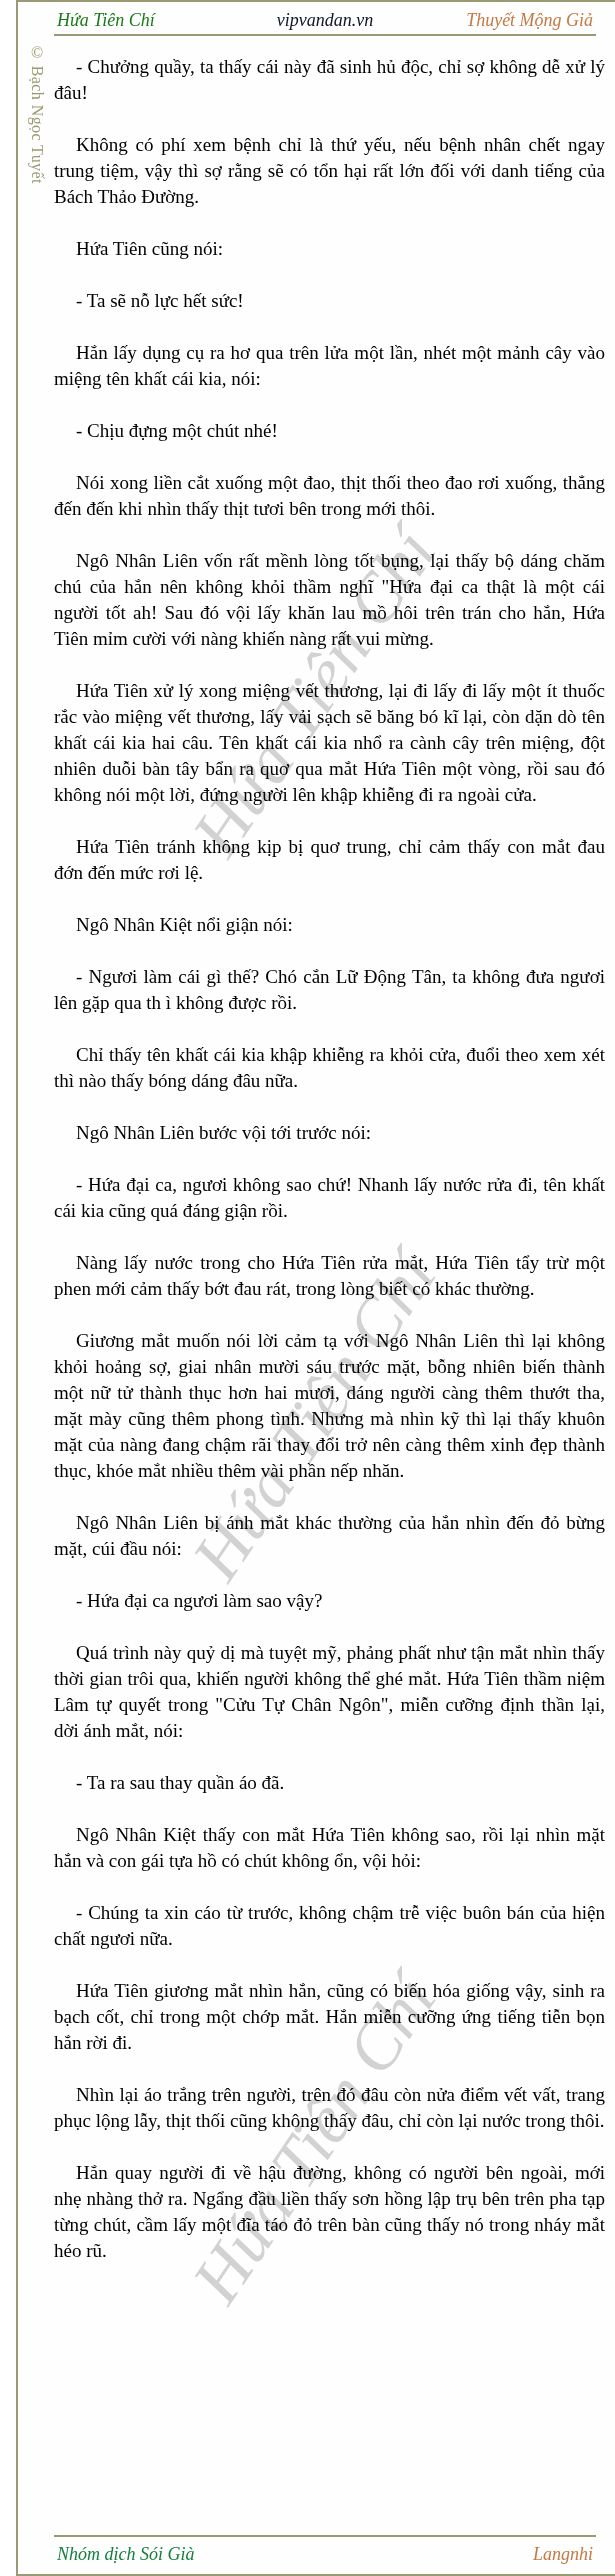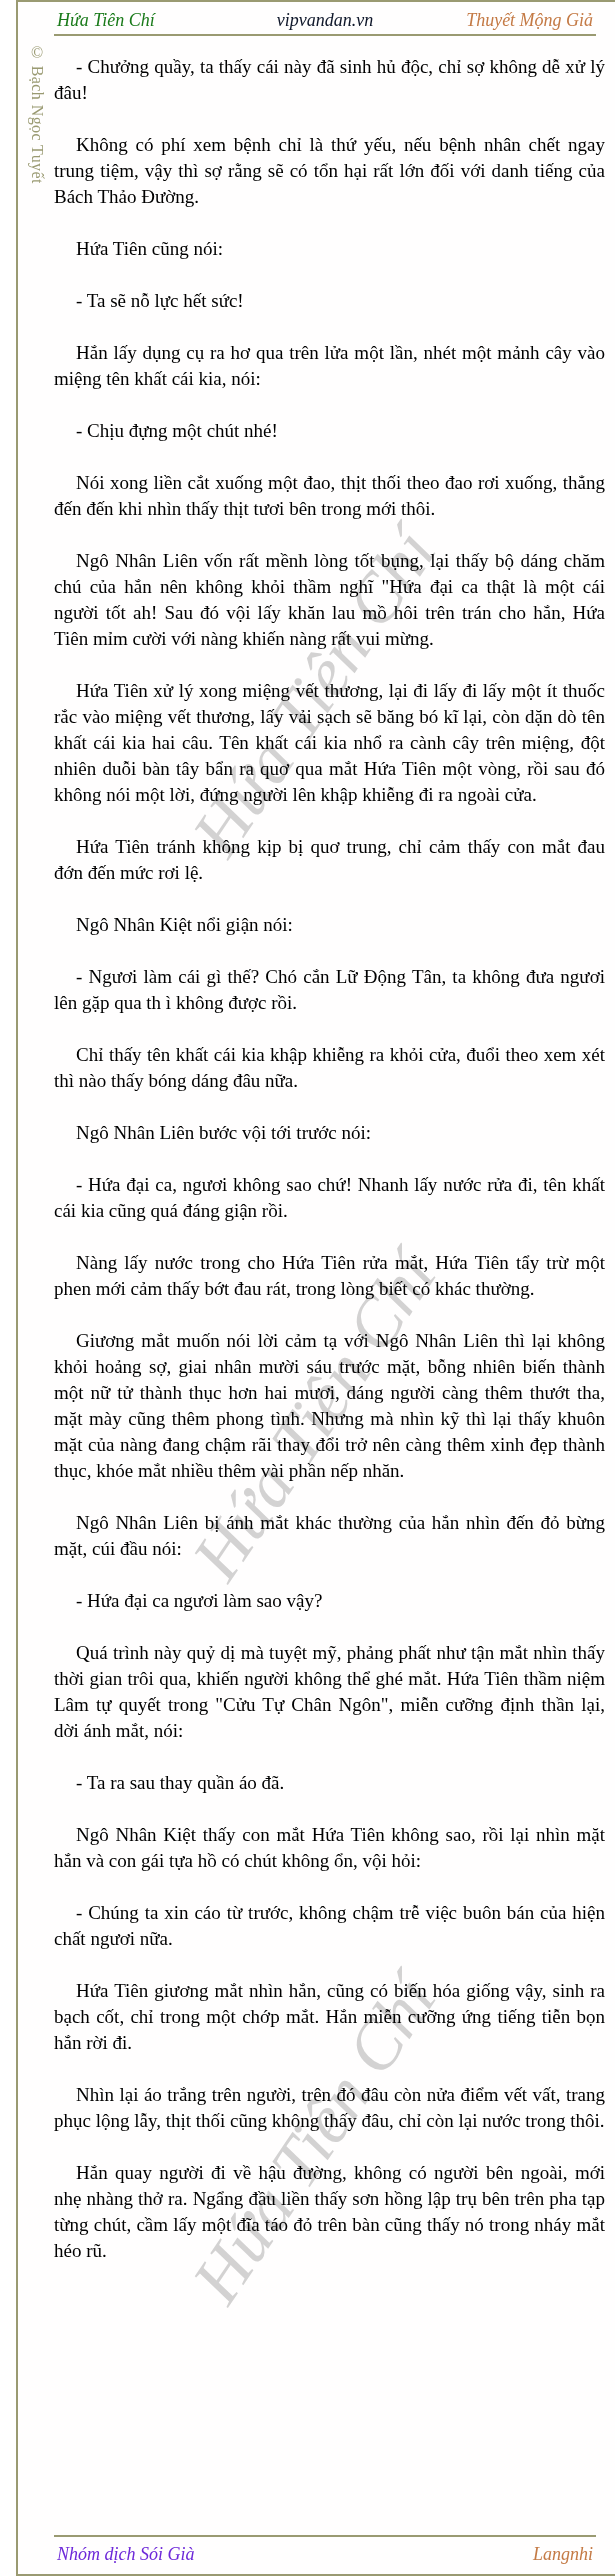--- a/index.html
+++ b/index.html
@@ -32,21 +32,21 @@
   .watermark {
     position:absolute; font-family:"Liberation Serif", serif; font-style:italic;
     font-size:69px; color:rgba(140,140,140,0.38); white-space:nowrap;
     transform:rotate(-56deg); transform-origin:center center; pointer-events:none;
   }
   .footer {
     position:absolute; left:36px; right:33px; top:2533px; height:36px;
     border-top:2.2px solid #9a9a72;
     font-family:"Liberation Serif", serif; font-style:italic; font-size:18px; line-height:29px;
   }
-  .footer .left { position:absolute; left:2.9px; top:2.9px; color:#6d28d9; }
+  .footer .left { position:absolute; left:2.9px; top:2.9px; color:#15803d; }
   .footer .right { position:absolute; right:2.9px; top:2.9px; color:#c47a45; }
 </style>
 </head>
 <body>
 
 <div class="page">
 
   <div class="header">
     <span class="left">Hứa Tiên Chí</span>
     <span class="center">vipvandan.vn</span>

